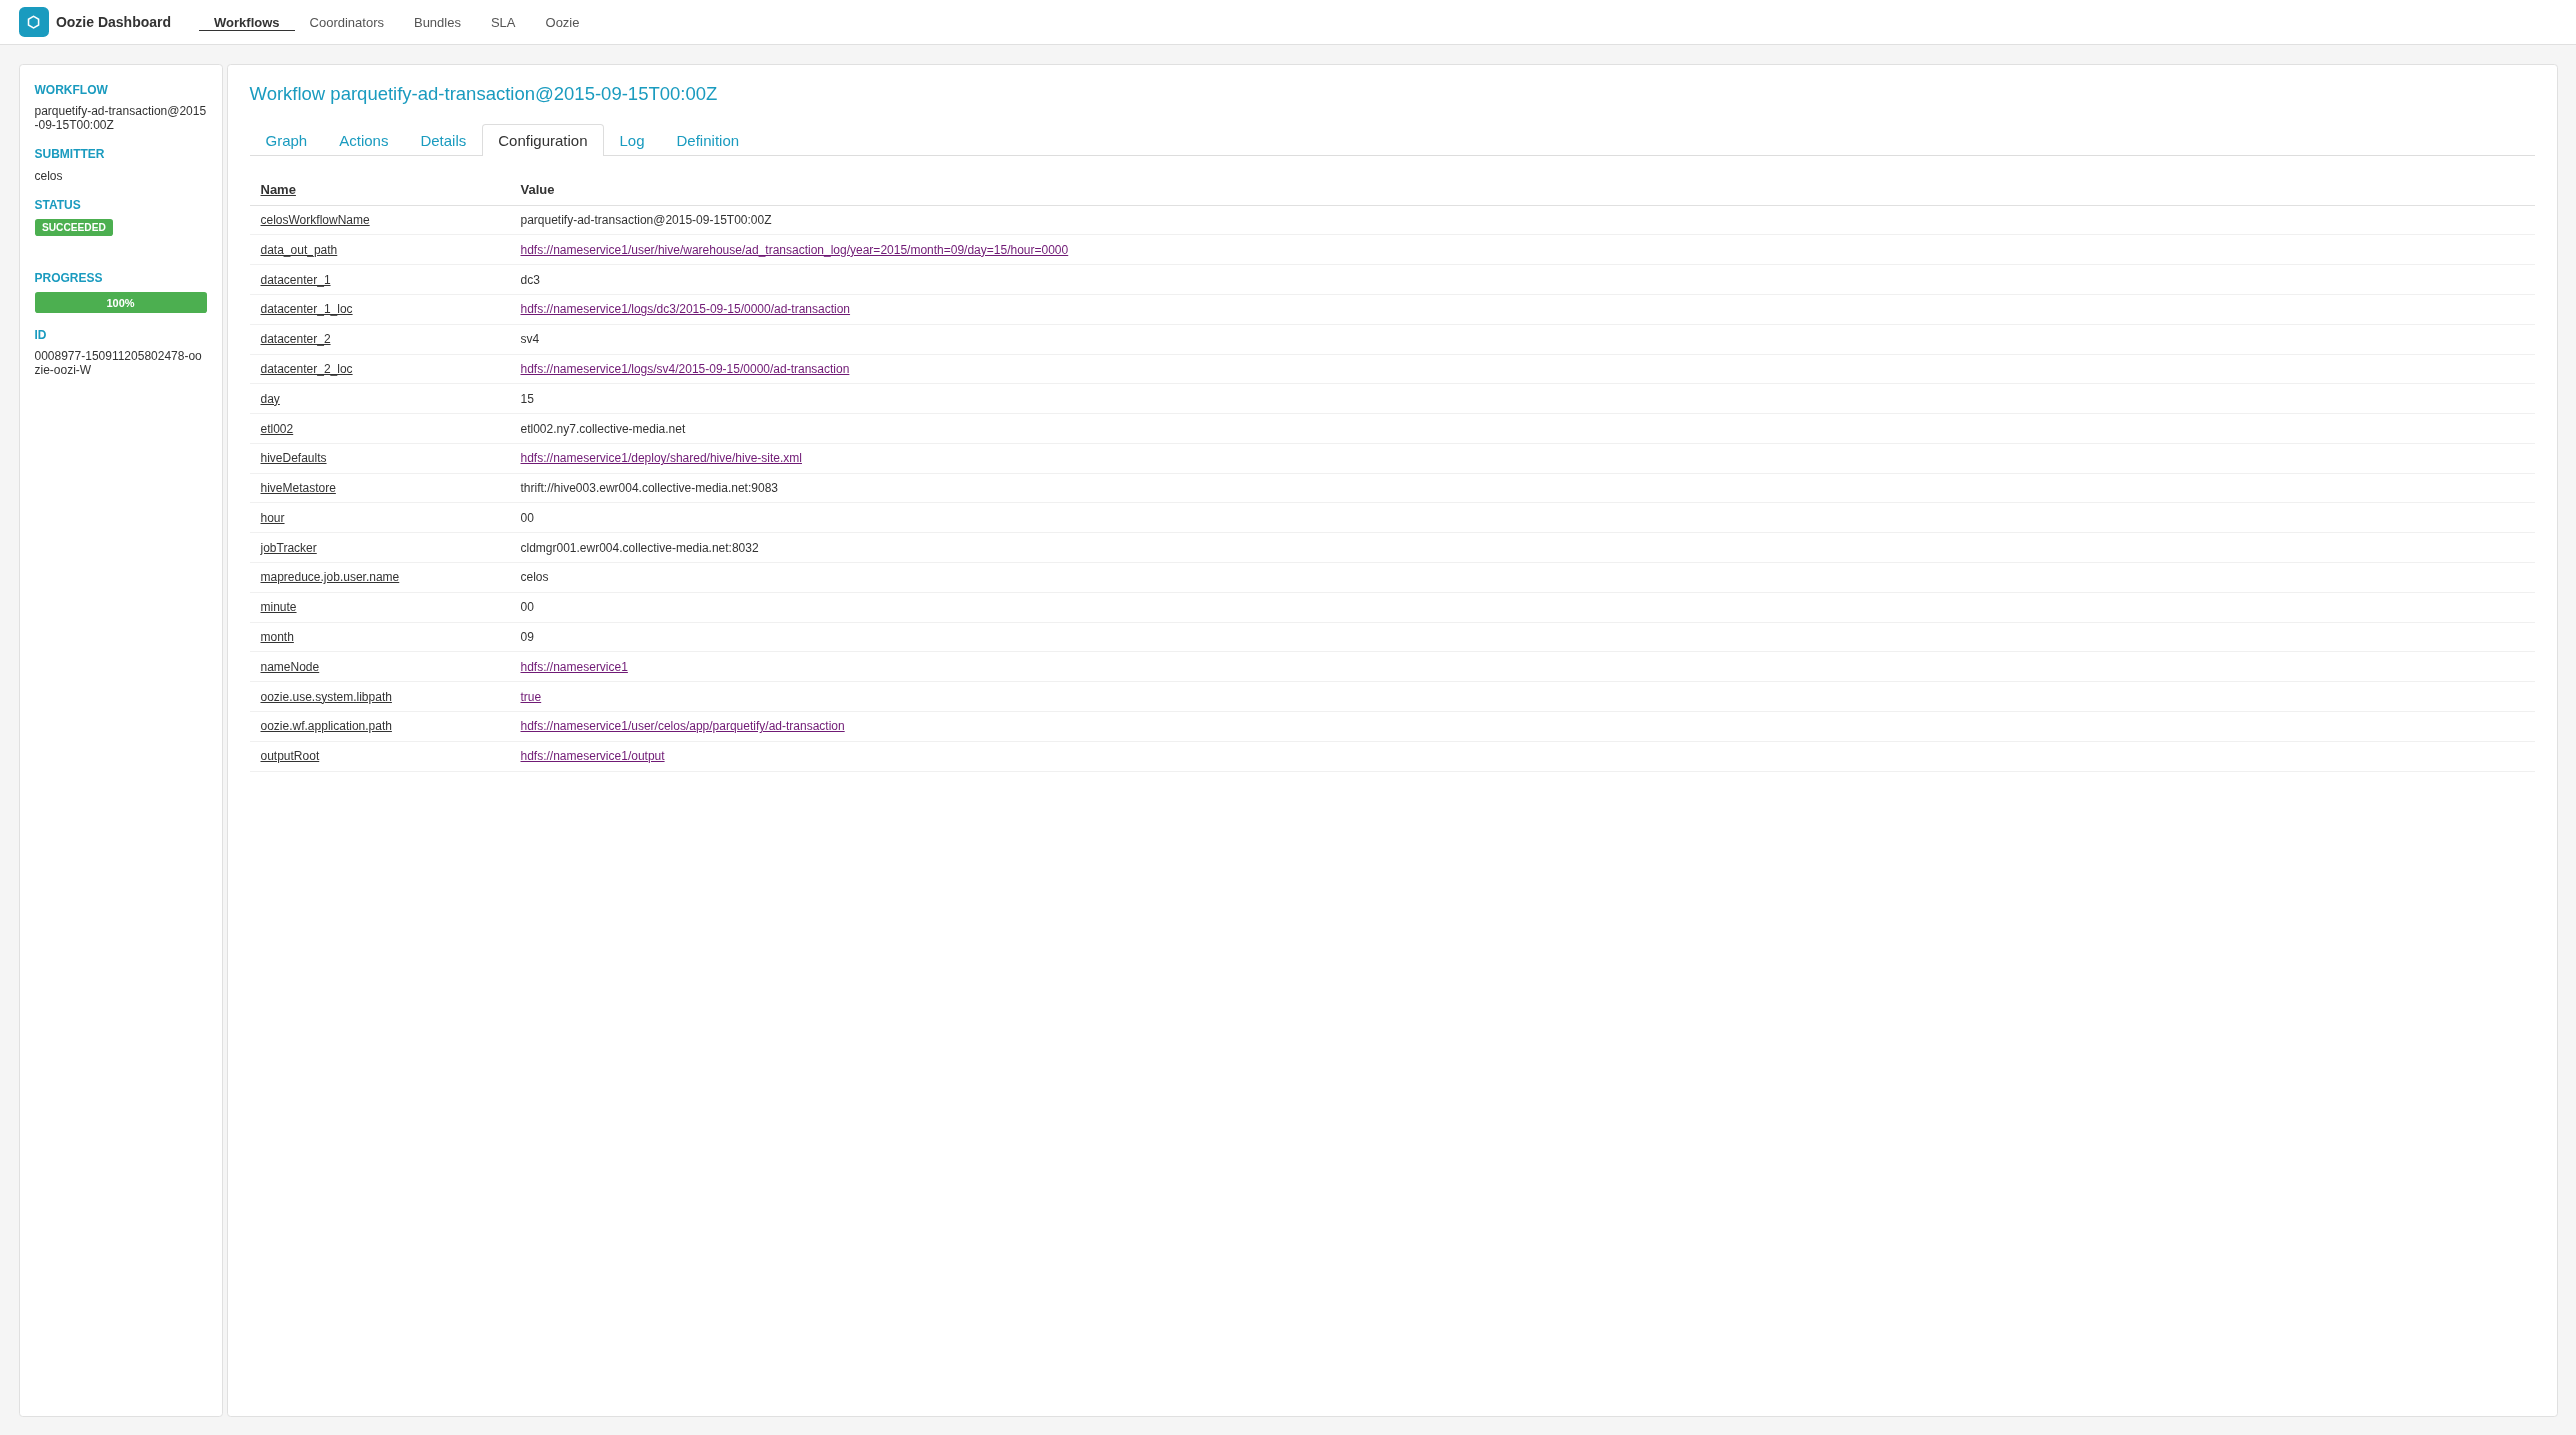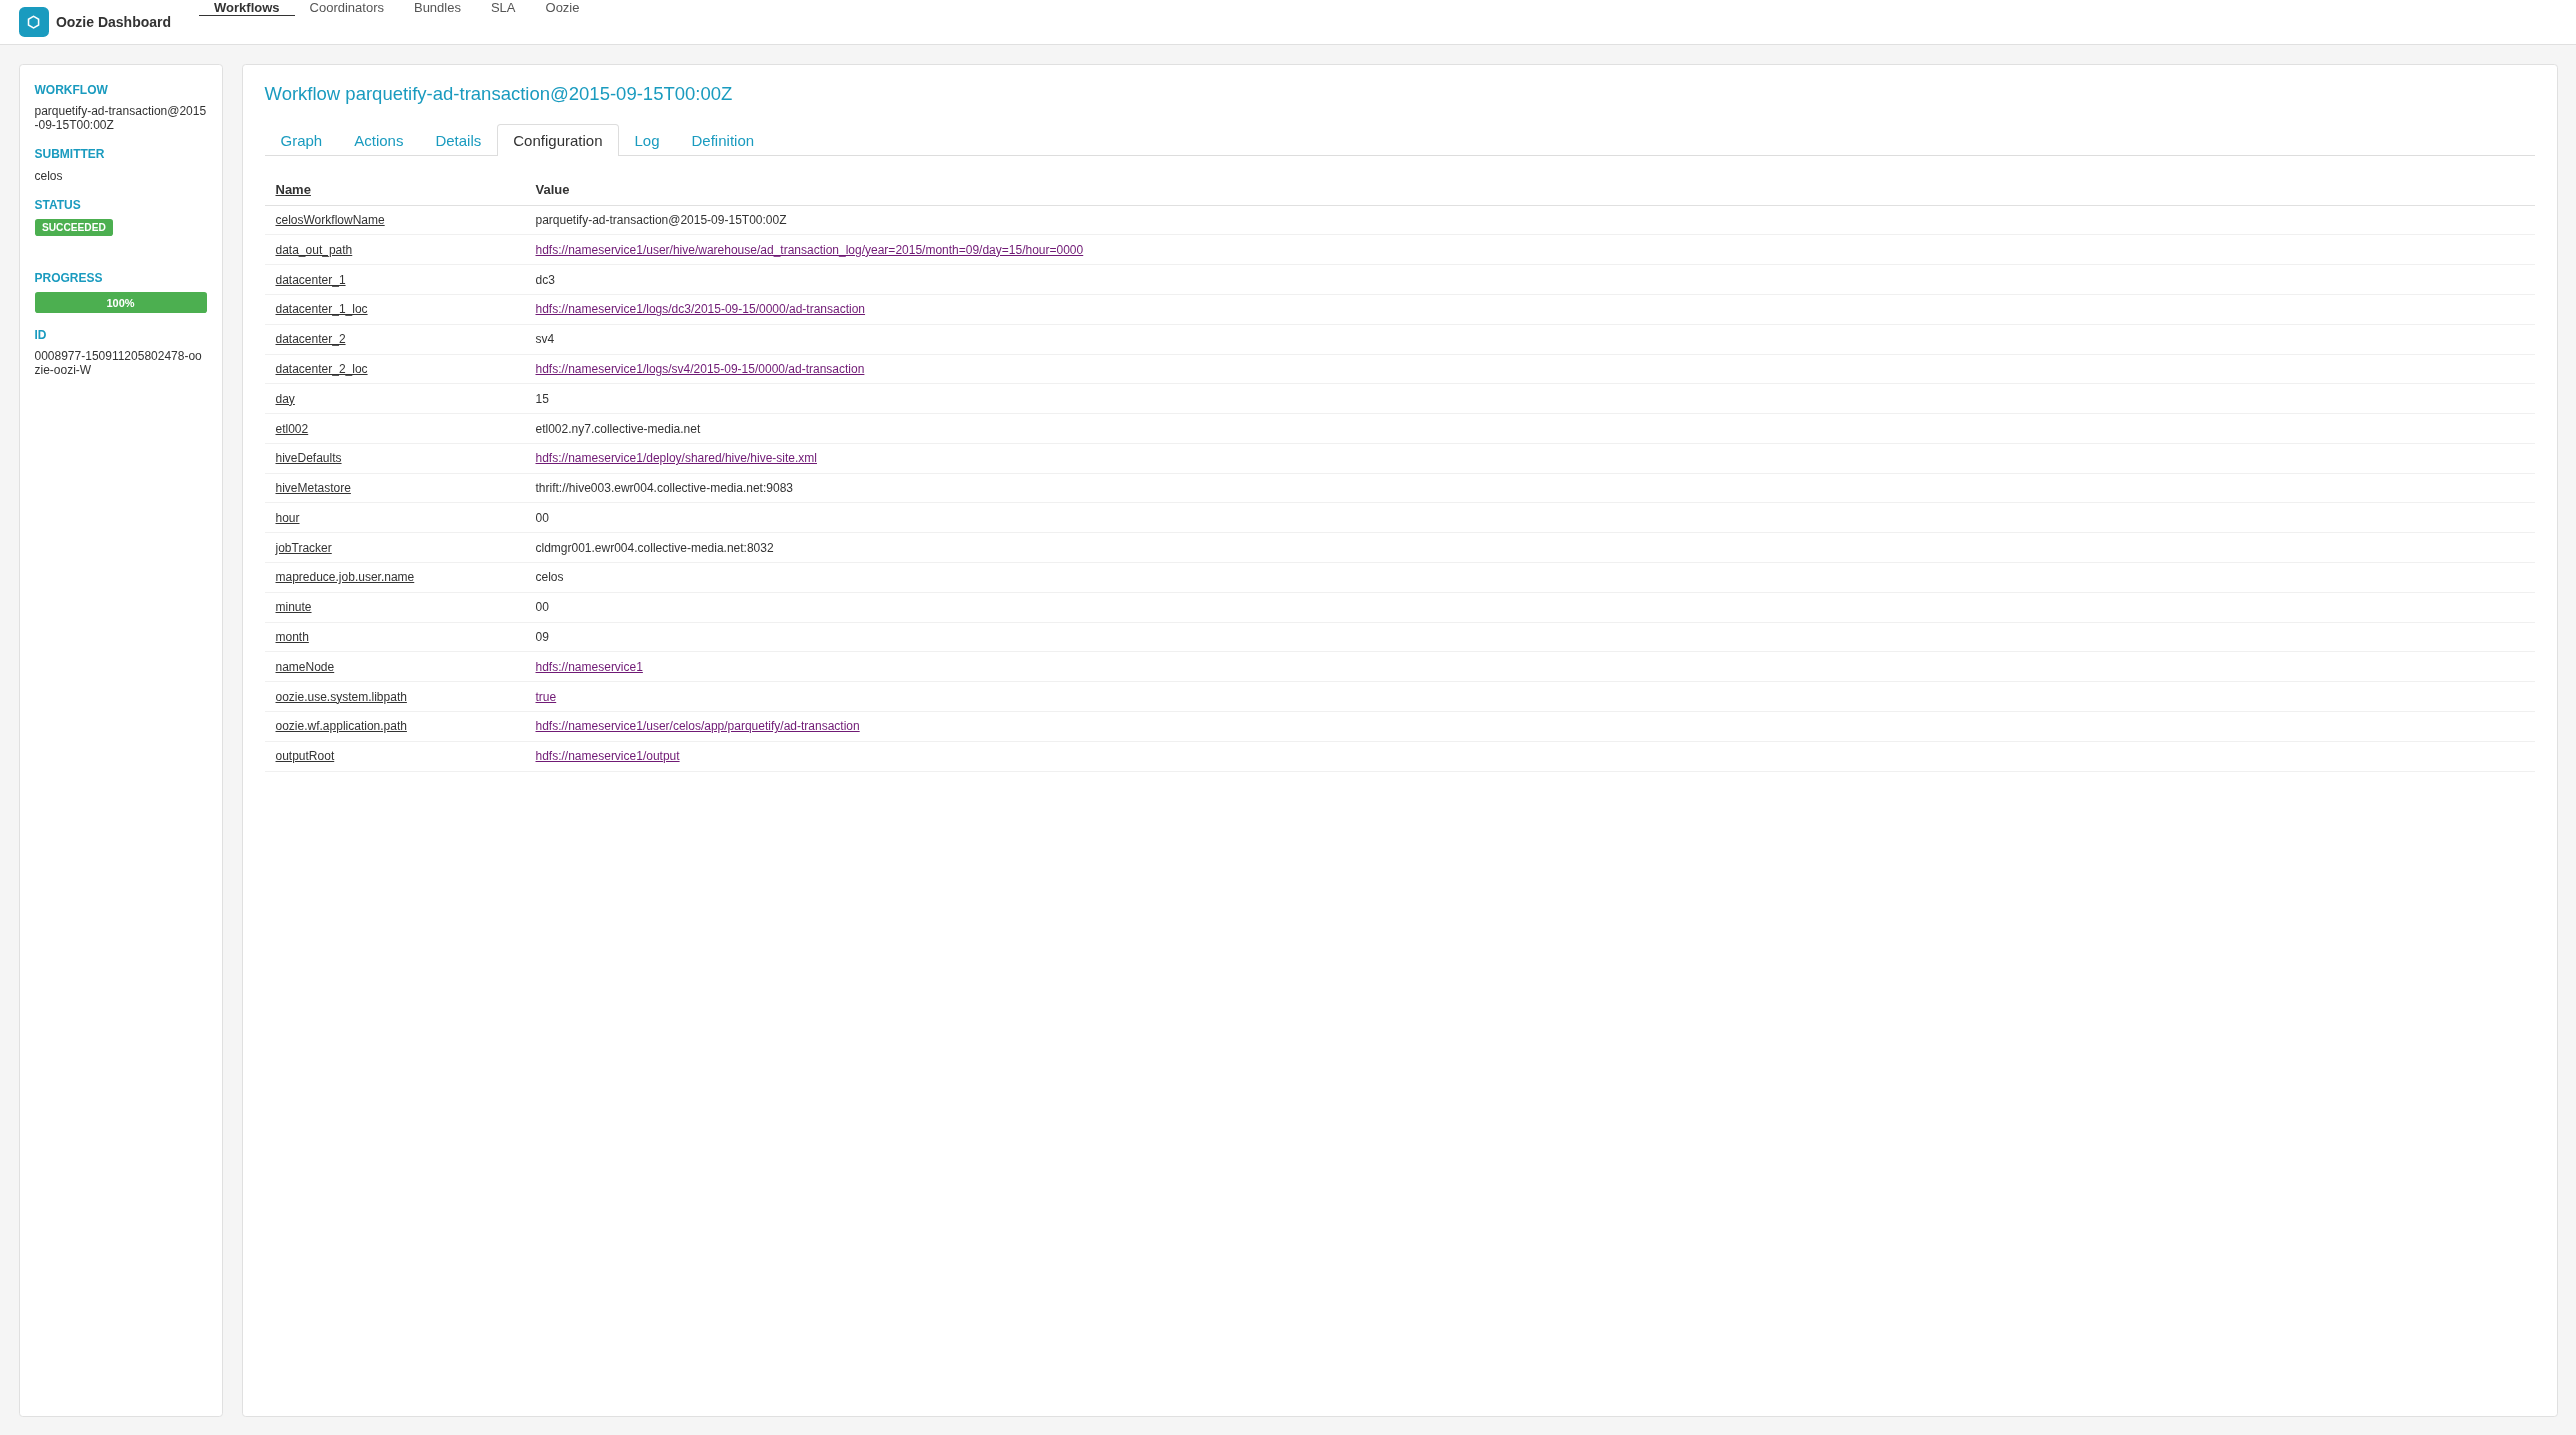--- a/index.html
+++ b/index.html
@@ -24,21 +24,21 @@
       width: 30px; height: 30px;
       background: #1a9bbf;
       border-radius: 5.6px;
       display: flex; align-items: center; justify-content: center;
       color: #fff; font-size: 15px; font-weight: bold;
     }
     .nav-brand-text {
       color: #333; font-weight: 600; font-size: 14px;
     }
     .nav-links {
-      display: flex; align-items: flex-start; height: 45px;
+      display: flex; align-items: center; height: 45px;
     }
     .nav-link {
       display: flex; align-items: center;
       padding: 0 15px;
       font-size: 13px;
       color: #555;
       cursor: pointer;
       border-bottom: 1.9px solid transparent;
       margin-bottom: -1.9px;
       text-decoration: none;
@@ -48,21 +48,21 @@
       font-weight: 600;
       border-bottom: 1.9px solid #333;
     }
 
     
     .main-layout {
       display: flex;
       min-height: calc(100vh - 45px);
       background: #f5f5f5;
       padding: 18.5px;
-      gap: 19px;
+      gap: 4px;
     }
 
     
     .sidebar {
       width: 204px;
       flex-shrink: 0;
       background: #fff;
       border: 0.9px solid #e0e0e0;
       border-radius: 3.7px;
       padding: 18.5px 15px;

